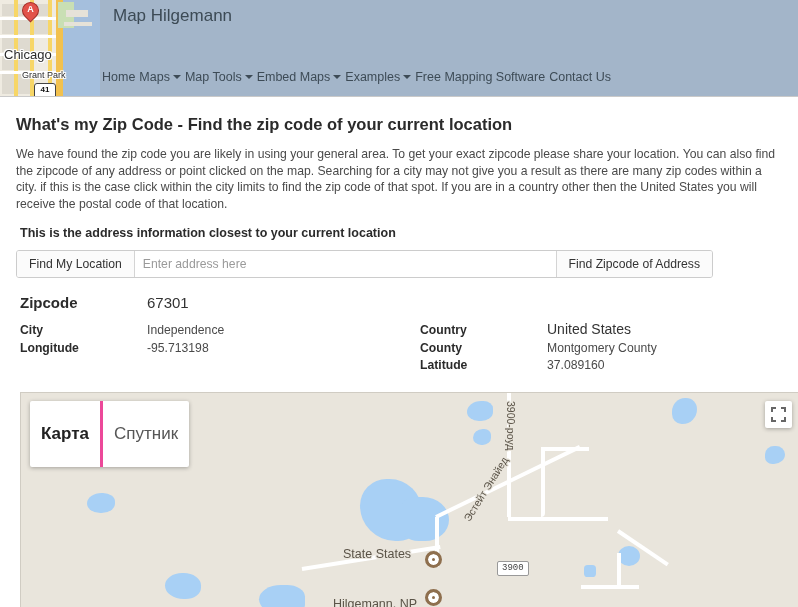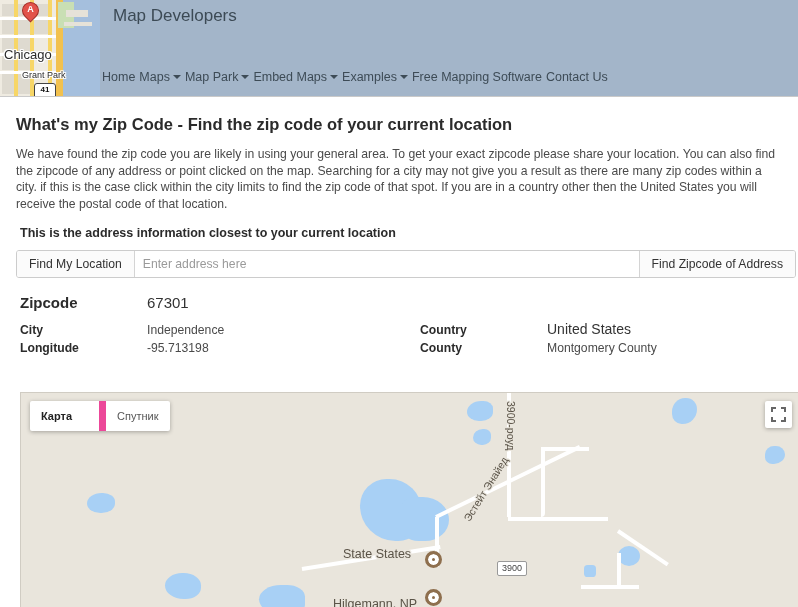--- a/index.html
+++ b/index.html
@@ -179,21 +179,21 @@
   .subhead {
     font-size: 12.5px;
     font-weight: bold;
     color: #2b2b2b;
     margin: 0 0 10px 4px;
   }
 
   
   .input-group {
     display: flex;
-    width: 780px;
+    width: 697px;
     height: 28px;
     border: 1px solid #cccccc;
     border-radius: 3px;
     background: #fff;
     margin-bottom: 16px;
     overflow: hidden;
   }
   .btn-addon {
     background: #fbfbfb;
     font-size: 12.2px;
@@ -305,31 +305,31 @@
     position: absolute;
     left: 9px; top: 8px;
     display: flex;
     background: #ffffff;
     border-radius: 2px;
     box-shadow: 0 1px 4px rgba(0,0,0,0.3);
     overflow: hidden;
     z-index: 20;
   }
   .map-type-btn {
-    font-size: 11px;
-    padding: 9px 11px;
+    font-size: 17px;
+    padding: 23px 11px;
     color: #565656;
     cursor: pointer;
     white-space: nowrap;
   }
   .map-type-btn.active {
     font-weight: bold;
     color: #222;
   }
-  .map-type-btn + .map-type-btn { border-left: 7px solid #ec4899; margin-left: 16px; }
+  .map-type-btn + .map-type-btn { border-left: 3px solid #ec4899; }
 
   .fullscreen-btn {
     position: absolute;
     right: 9px; top: 8px;
     width: 27px; height: 27px;
     background: #fff;
     border-radius: 2px;
     box-shadow: 0 1px 4px rgba(0,0,0,0.3);
     cursor: pointer;
     z-index: 20;
@@ -338,20 +338,21 @@
 
   .road-shield {
     position: absolute;
     background: #ffffff;
     border: 1px solid #999;
     border-radius: 2px;
     font-size: 9px;
     color: #444;
     padding: 1px 4px;
     line-height: 11px;
+    font-family: Liberation Mono, monospace;
   }
   .vert-label {
     transform: rotate(90deg);
     transform-origin: left top;
   }
 </style>
 </head>
 <body>
 
 <div class="site-header">
@@ -389,31 +390,31 @@
     <div class="hm-marker">
       <div class="pin-body"></div>
       <div class="pin-letter">A</div>
     </div>
 
     <div class="hm-label city">Chicago</div>
     <div class="hm-label park">Grant Park</div>
     <div class="hm-shield">41</div>
   </div>
 
-  <div class="brand-title">Map Developers</div>
+  <div class="brand-title">Map Hilgemann</div>
 
   <nav class="main-nav">
     <a class="nav-item">
       <span>Home</span>
     </a>
     <a class="nav-item">
       <span>Maps</span><i class="caret"></i>
     </a>
     <a class="nav-item">
-      <span>Map Park</span><i class="caret"></i>
+      <span>Map Tools</span><i class="caret"></i>
     </a>
     <a class="nav-item">
       <span>Embed Maps</span><i class="caret"></i>
     </a>
     <a class="nav-item">
       <span>Examples</span><i class="caret"></i>
     </a>
     <a class="nav-item">
       <span>Free Mapping Software</span>
     </a>
@@ -455,20 +456,24 @@
     </div>
 
     <div class="info-col right">
       <div class="info-line">
         <div class="info-key">Country</div>
         <div class="info-val big">United States</div>
       </div>
       <div class="info-line">
         <div class="info-key">County</div>
         <div class="info-val">Montgomery County</div>
+      </div>
+      <div class="info-line">
+        <div class="info-key">Latitude</div>
+        <div class="info-val">37.089160</div>
       </div>
     </div>
   </div>
 
   <div class="map-frame">
 
     <div class="water" style="left:446px; top:8px;  width:26px; height:20px; border-radius:60% 40% 50% 50%;"></div>
     <div class="water" style="left:651px; top:5px;  width:25px; height:26px; border-radius:55% 45% 60% 40%;"></div>
     <div class="water" style="left:744px; top:53px; width:20px; height:18px; border-radius:50% 50% 60% 40%;"></div>
     <div class="water" style="left:452px; top:36px; width:18px; height:16px; border-radius:60% 40% 50% 50%;"></div>

